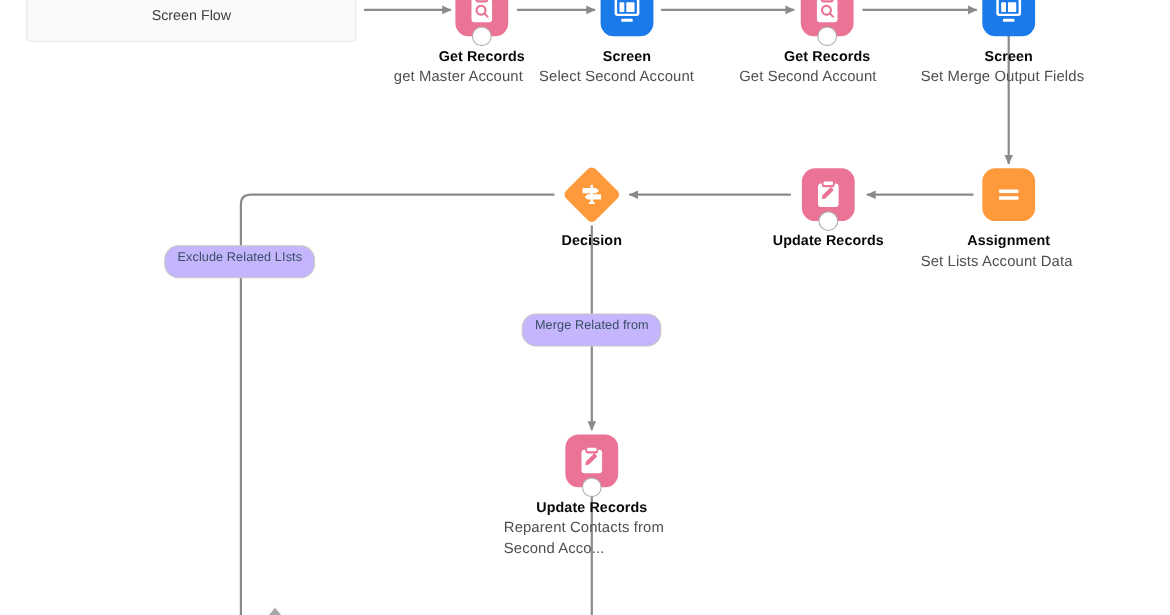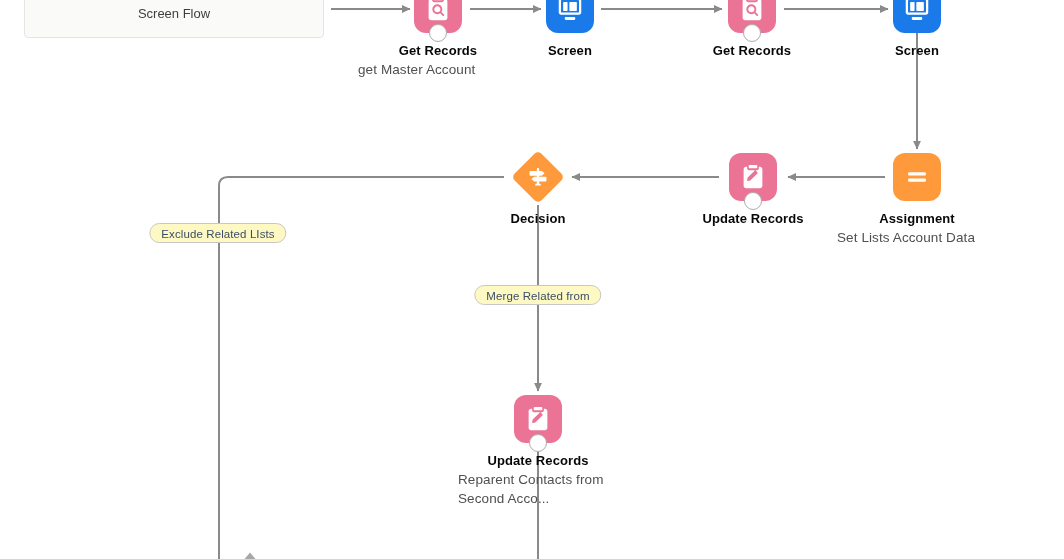--- a/index.html
+++ b/index.html
@@ -134,24 +134,24 @@
     color: #514f4d;
     line-height: 19px;
     text-align: left;
     letter-spacing: .1px;
     width: 160px;
   }
   
   .conn-label {
     position: absolute;
     z-index: 5;
-    background: #fef9c3;
+    background: #c4b5fd;
     border: 1px solid #c9c7c5;
     border-radius: 13px;
-    height: 20px;
+    height: 30px;
     line-height: 20px;
     padding: 0 11px;
     font-size: 11.5px;
     color: #3b4e67;
     white-space: nowrap;
     box-sizing: border-box;
     transform: translateX(-50%);
     letter-spacing: .1px;
   }
 </style>
@@ -219,46 +219,49 @@
     <div class="icon-wrap">
       <div class="icon-box" style="background:#1B7AEA;">
         <svg width="30" height="30" viewBox="0 0 32 32" aria-hidden="true">
           <path fill="#ffffff" d="M25.6 4H6.4C5.1 4 4 5.1 4 6.4v13.2c0 1.3 1.1 2.4 2.4 2.4h19.2c1.3 0 2.4-1.1 2.4-2.4V6.4C28 5.1 26.9 4 25.6 4zm0 15.2c0 .3-.3.6-.6.6H7c-.3 0-.6-.3-.6-.6V7c0-.3.3-.6.6-.6h18c.3 0 .6.3.6.6v12.2z"></path>
           <path fill="#ffffff" d="M9.4 8.6h3.3c.4 0 .7.3.7.7v8c0 .4-.3.7-.7.7H9.4c-.4 0-.7-.3-.7-.7v-8c0-.4.3-.7.7-.7zM16 8.6h6.6c.4 0 .7.3.7.7v8c0 .4-.3.7-.7.7H16c-.4 0-.7-.3-.7-.7v-8c0-.4.3-.7.7-.7z"></path>
           <path fill="#ffffff" d="M11.6 24.6h8.8c.7 0 1.2.5 1.2 1.2v.6c0 .7-.5 1.2-1.2 1.2h-8.8c-.7 0-1.2-.5-1.2-1.2v-.6c0-.7.5-1.2 1.2-1.2z"></path>
         </svg>
       </div>
     </div>
     <div class="node-title">Screen</div>
+    <div class="node-sub">Select Second Account</div>
   </div>
 
   <div class="node" style="left:752px; top:-15px;">
     <div class="icon-wrap">
       <div class="icon-box" style="background:#EA7396;">
         <svg width="30" height="30" viewBox="0 0 32 32" aria-hidden="true">
           <path fill="#ffffff" d="M12.6 3.2h6.8c.7 0 1.2.5 1.2 1.2v1.1c0 .7-.5 1.2-1.2 1.2h-6.8c-.7 0-1.2-.5-1.2-1.2V4.4c0-.7.5-1.2 1.2-1.2z"></path>
           <path fill="#ffffff" d="M23.4 5.1h-1.1v1.2c0 1.4-1.1 2.5-2.5 2.5h-7.6c-1.4 0-2.5-1.1-2.5-2.5V5.1H8.6C7.2 5.1 6 6.3 6 7.7v17.6c0 1.4 1.2 2.6 2.6 2.6h14.8c1.4 0 2.6-1.2 2.6-2.6V7.7c0-1.4-1.2-2.6-2.6-2.6zM15.3 21.6c-2.9 0-5.3-2.4-5.3-5.3s2.4-5.3 5.3-5.3 5.3 2.4 5.3 5.3c0 1.1-.3 2.1-.9 2.9l2.6 2.6c.4.4.4 1 0 1.4-.4.4-1 .4-1.4 0l-2.6-2.6c-.8.6-1.9 1-3 1zm0-8.6c-1.8 0-3.3 1.5-3.3 3.3s1.5 3.3 3.3 3.3 3.3-1.5 3.3-3.3-1.5-3.3-3.3-3.3z"></path>
         </svg>
       </div>
       <div class="nub"></div>
     </div>
     <div class="node-title">Get Records</div>
+    <div class="node-sub">Get Second Account</div>
   </div>
 
   <div class="node" style="left:917px; top:-15px;">
     <div class="icon-wrap">
       <div class="icon-box" style="background:#1B7AEA;">
         <svg width="30" height="30" viewBox="0 0 32 32" aria-hidden="true">
           <path fill="#ffffff" d="M25.6 4H6.4C5.1 4 4 5.1 4 6.4v13.2c0 1.3 1.1 2.4 2.4 2.4h19.2c1.3 0 2.4-1.1 2.4-2.4V6.4C28 5.1 26.9 4 25.6 4zm0 15.2c0 .3-.3.6-.6.6H7c-.3 0-.6-.3-.6-.6V7c0-.3.3-.6.6-.6h18c.3 0 .6.3.6.6v12.2z"></path>
           <path fill="#ffffff" d="M9.4 8.6h3.3c.4 0 .7.3.7.7v8c0 .4-.3.7-.7.7H9.4c-.4 0-.7-.3-.7-.7v-8c0-.4.3-.7.7-.7zM16 8.6h6.6c.4 0 .7.3.7.7v8c0 .4-.3.7-.7.7H16c-.4 0-.7-.3-.7-.7v-8c0-.4.3-.7.7-.7z"></path>
           <path fill="#ffffff" d="M11.6 24.6h8.8c.7 0 1.2.5 1.2 1.2v.6c0 .7-.5 1.2-1.2 1.2h-8.8c-.7 0-1.2-.5-1.2-1.2v-.6c0-.7.5-1.2 1.2-1.2z"></path>
         </svg>
       </div>
     </div>
     <div class="node-title">Screen</div>
+    <div class="node-sub">Set Merge Output Fields</div>
   </div>
 
   <div class="node" style="left:917px; top:153px;">
     <div class="icon-wrap">
       <div class="icon-box" style="background:#FF9A3C;">
         <svg width="30" height="30" viewBox="0 0 32 32" aria-hidden="true">
           <rect x="6.5" y="11" width="19" height="3.4" rx="1.1" fill="#ffffff"></rect>
           <rect x="6.5" y="17.6" width="19" height="3.4" rx="1.1" fill="#ffffff"></rect>
         </svg>
       </div>

